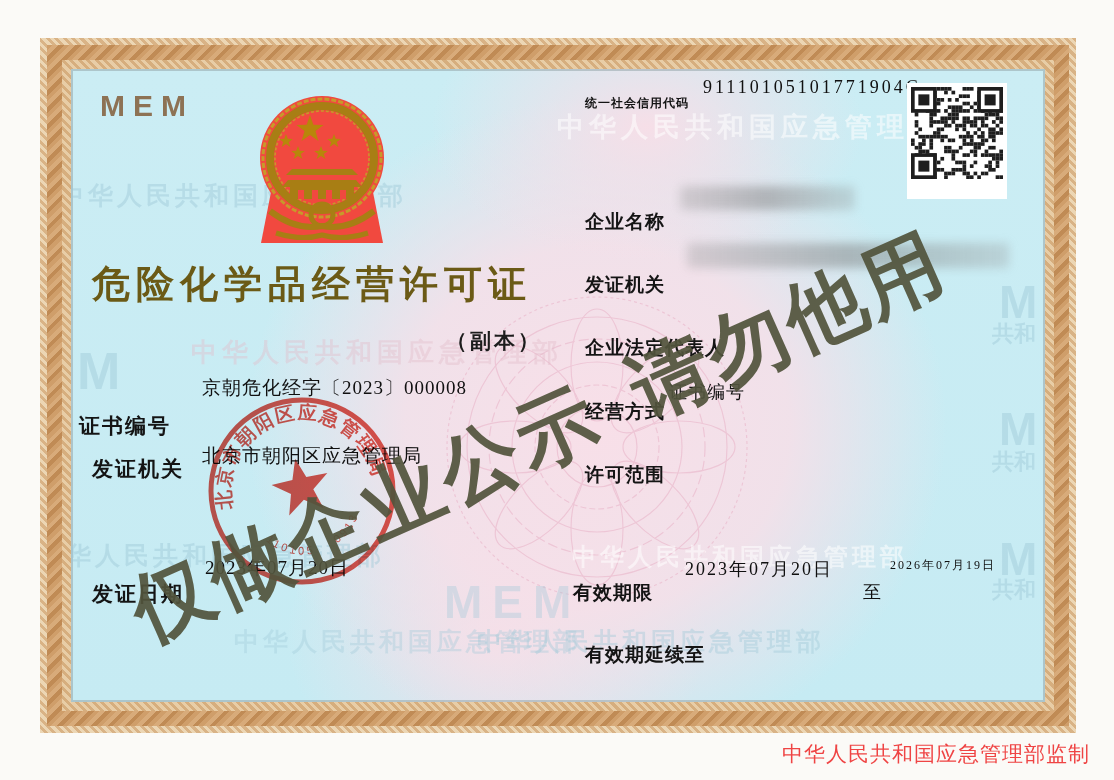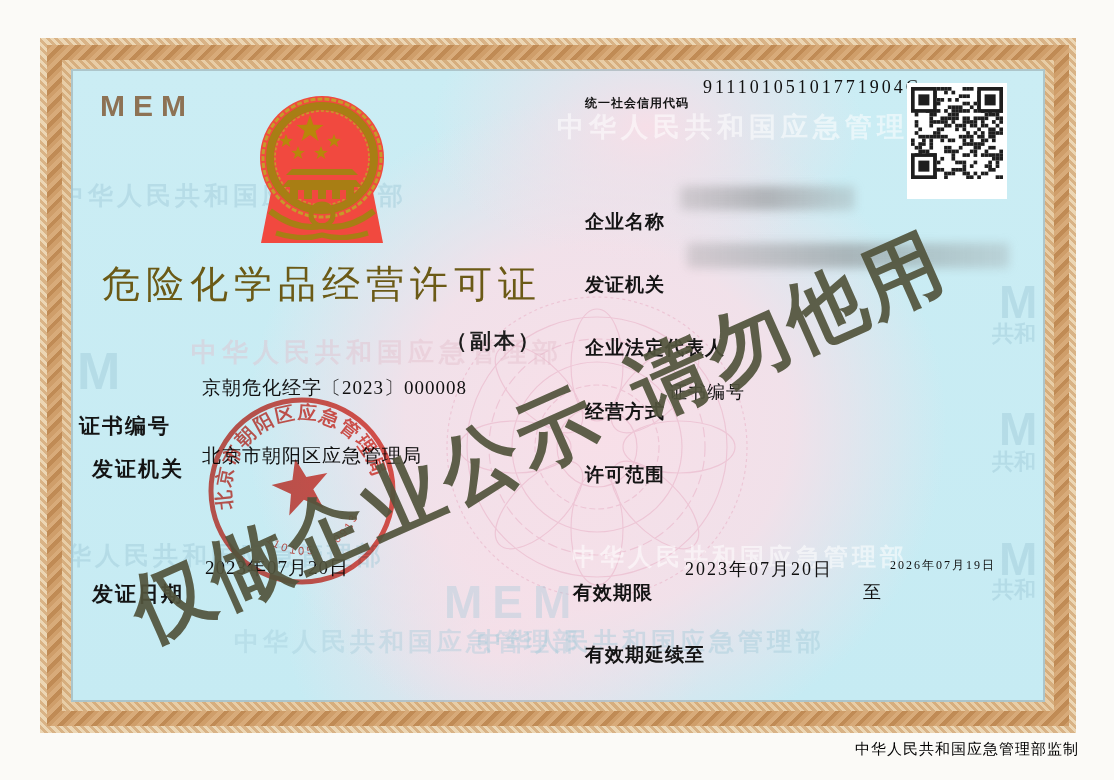--- a/index.html
+++ b/index.html
@@ -25,41 +25,41 @@
       linear-gradient(180deg,#cbedf4 0%,#c6ebf3 100%);}
 
   
   .wm{position:absolute;white-space:nowrap;pointer-events:none;}
   .wm-blue{color:#9fc9d8;opacity:.45;}
   .wm-light{color:#ffffff;opacity:.55;}
   .wm-pink{color:#e3bcc9;opacity:.5;}
 
   .mem-logo{font-weight:bold;font-size:30px;letter-spacing:8px;color:#8d7254;}
 
-  .cert-title{width:450px;text-align:right;font-family:"Liberation Serif",serif;font-weight:normal;
+  .cert-title{width:450px;text-align:left;font-family:"Liberation Serif",serif;font-weight:bold;
     font-size:38px;letter-spacing:6px;color:#6b5a16;}
   .cert-subtitle{width:450px;text-align:right;font-size:21px;color:#1c1c1c;letter-spacing:3px;font-weight:bold;}
 
   .lbl{color:#141414;font-weight:600;}
   .lbl-l{font-size:21px;letter-spacing:2px;}
   .lbl-r{font-size:19px;letter-spacing:1px;}
   .val{font-family:"Liberation Serif",serif;color:#101010;}
 
   .redacted{background:linear-gradient(90deg,rgba(148,148,148,.30),rgba(118,118,118,.45),rgba(148,148,148,.28));
     filter:blur(5px);border-radius:4px;}
 
   .overlay-wm{position:absolute;left:8px;top:315px;width:920px;text-align:center;
     transform:rotate(-24deg);transform-origin:50% 50%;z-index:50;
     font-weight:bold;font-size:80px;letter-spacing:4px;color:rgba(82,84,60,.93);white-space:nowrap;}
   .overlay-wm .gap{display:inline-block;width:42px;}
 
   .seal-wrap{z-index:40;transform:rotate(-12deg);opacity:.85;mix-blend-mode:multiply;}
   .fieldtext{z-index:30;}
 
-  .footer-note{position:absolute;right:35px;top:740px;font-size:15px;color:#000000;letter-spacing:1px;}
+  .footer-note{position:absolute;right:24px;top:740px;font-size:21px;color:#ef4444;letter-spacing:1px;}
 
   .qr-box{background:#ffffff;z-index:32;}
 </style>
 </head>
 <body>
 
 <div class="cert-frame">
  <div class="frame-mid">
   <div class="frame-in">
    <div class="cert-body">

